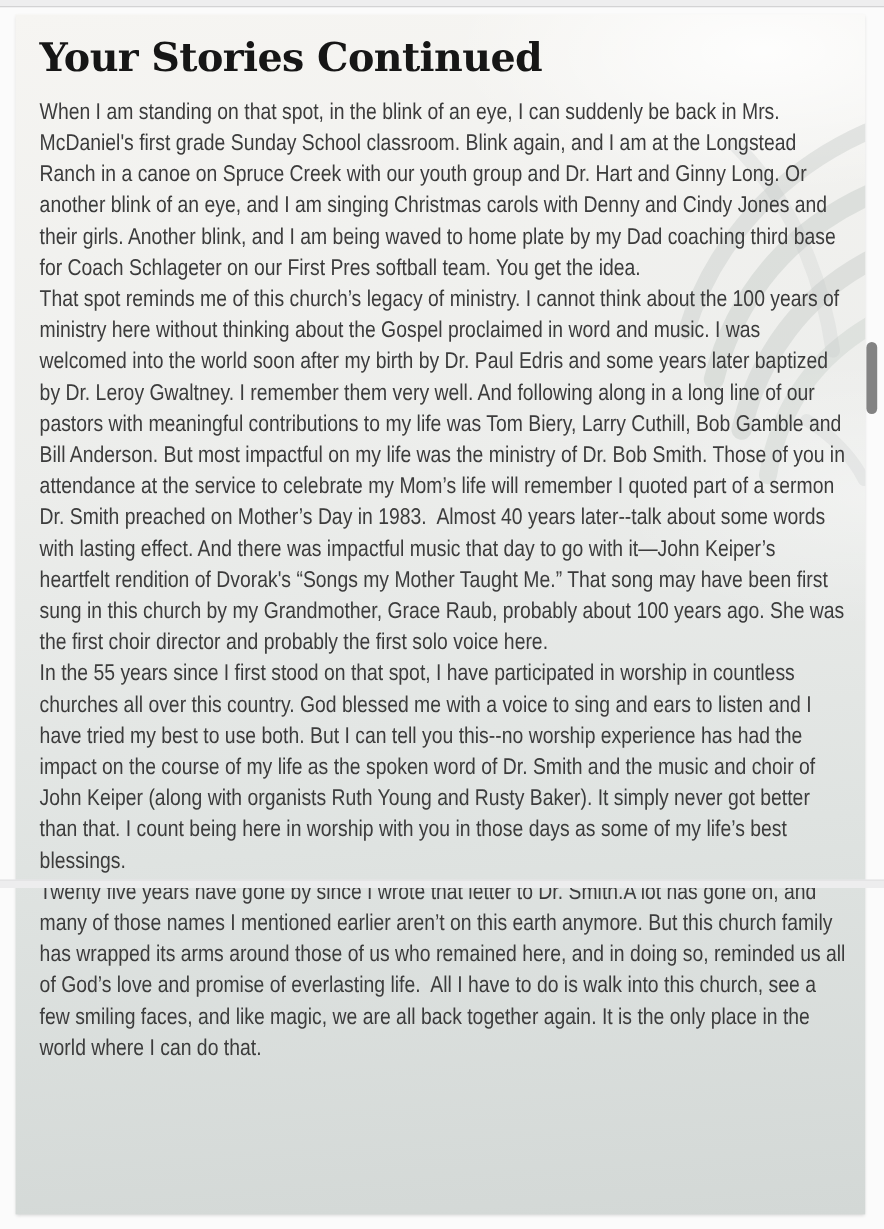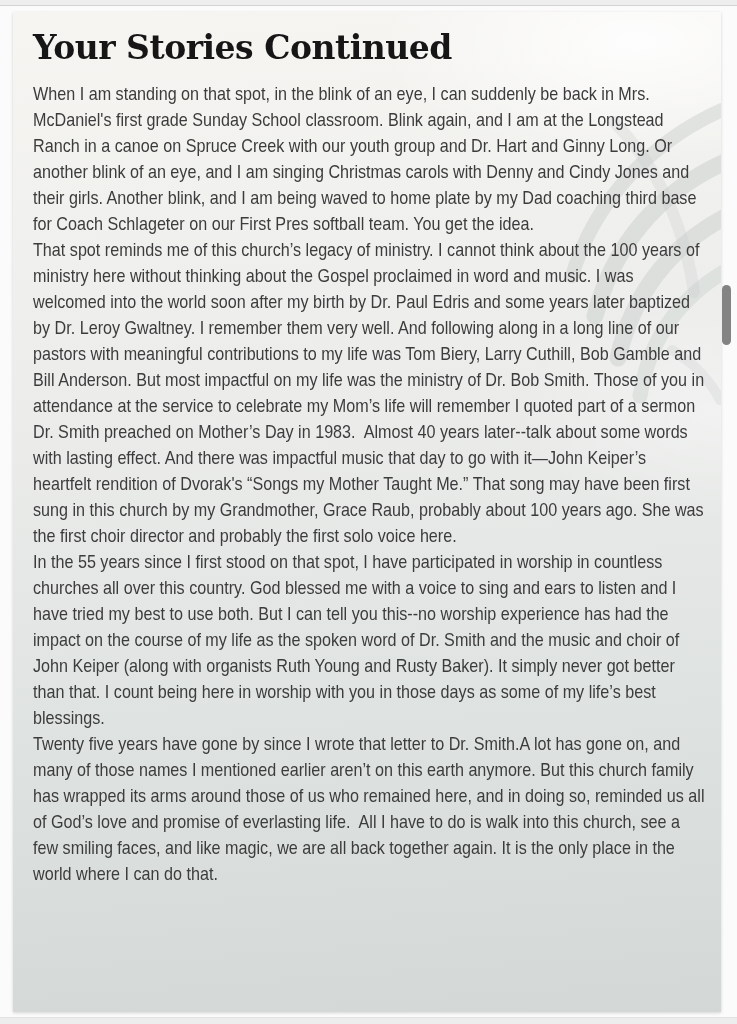--- a/index.html
+++ b/index.html
@@ -7,21 +7,21 @@
     padding: 0;
     width: 737px;
     height: 1024px;
     overflow: hidden;
     font-family: "Liberation Sans", sans-serif;
     background: #fbfbfb;
   }
   .viewport {
     position: relative;
     width: 737px;
-    height: 1024px;
+    height: 740px;
     background: #fbfbfb;
   }
   .top-strip {
     position: absolute;
     top: 0; left: 0; right: 0;
     height: 5px;
     background: #eeeeef;
     border-bottom: 1px solid #d3d3d4;
   }
   .bottom-strip {

